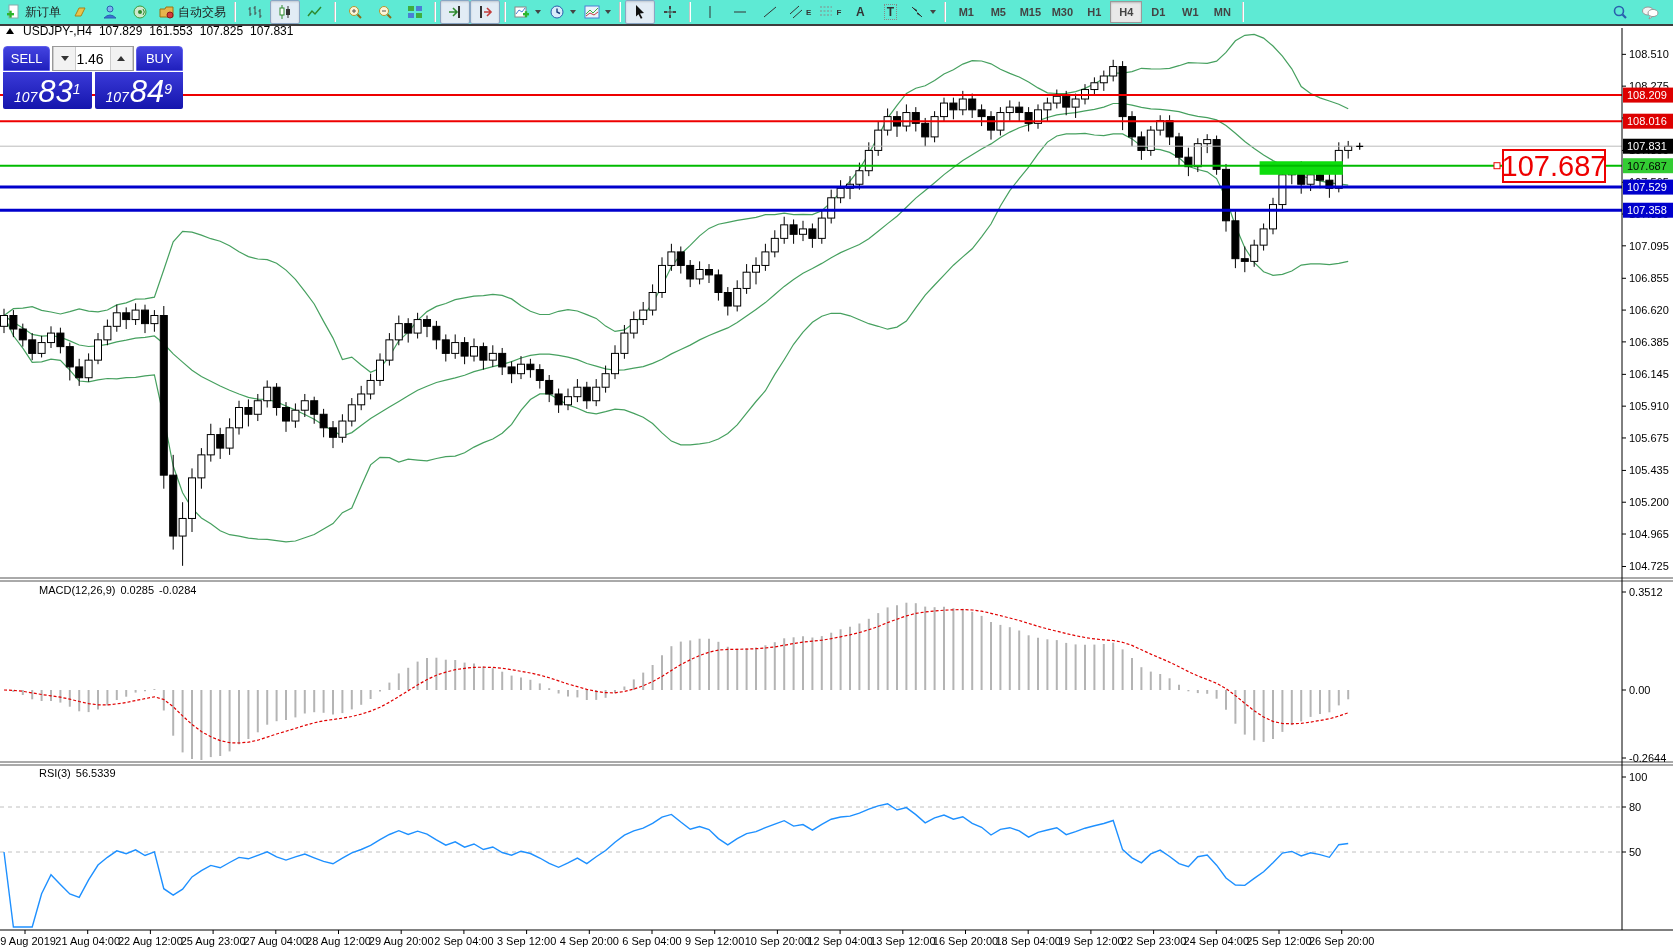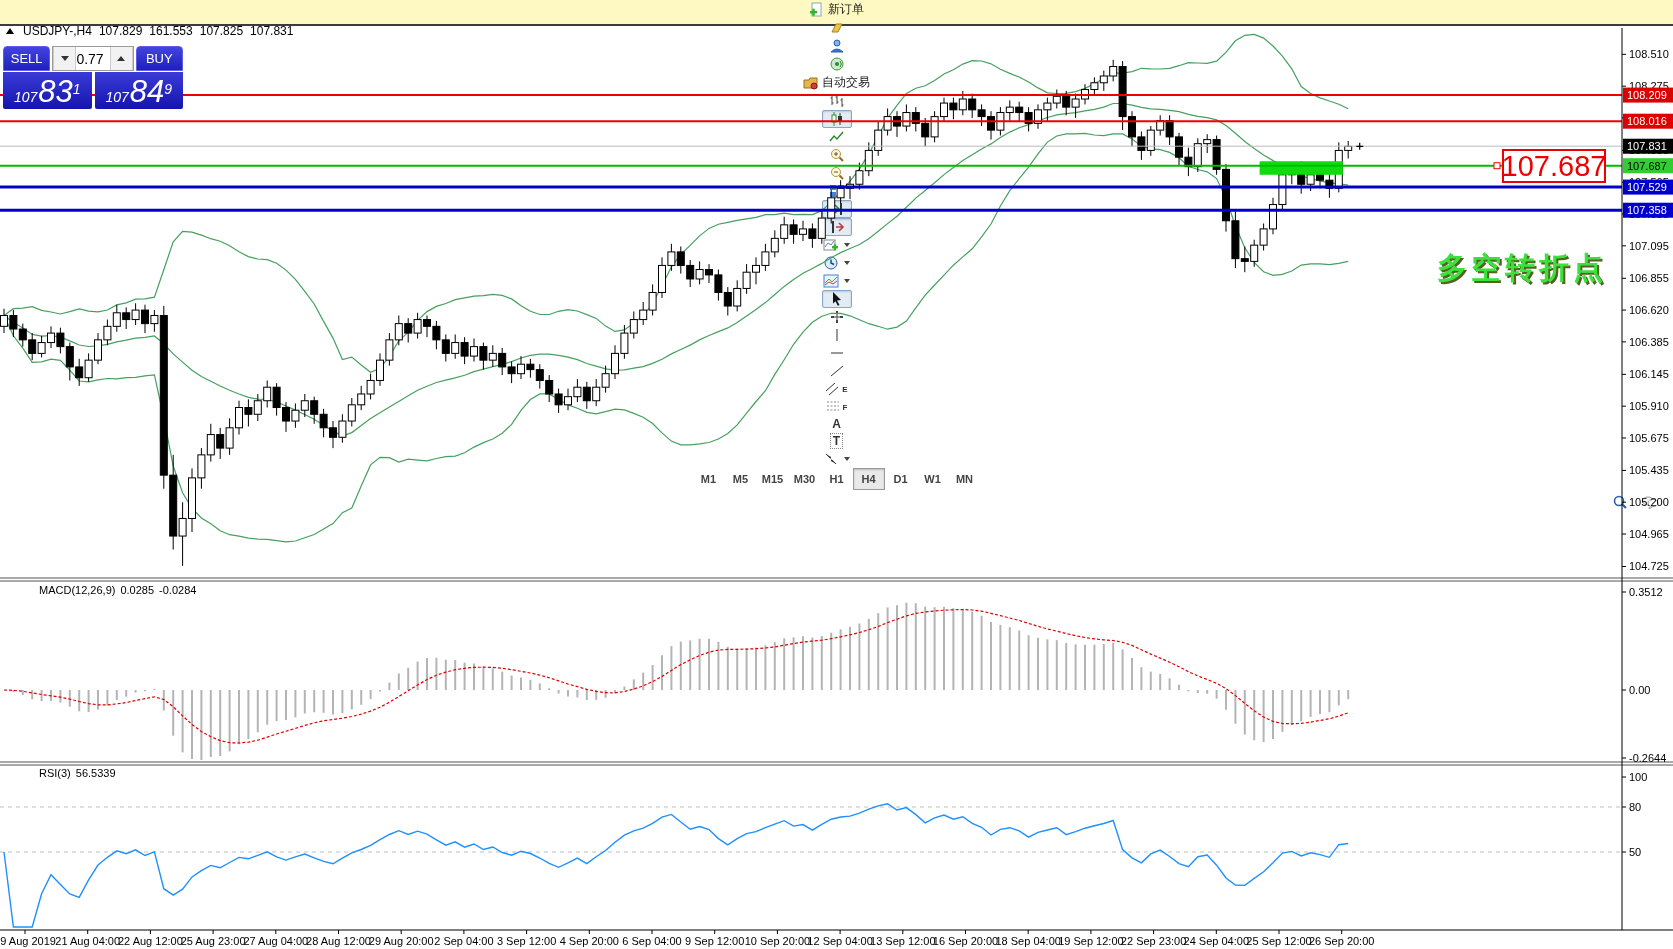--- a/index.html
+++ b/index.html
@@ -1,20 +1,20 @@
 <!DOCTYPE html>
 <html><head>
 <meta charset="utf-8">
 <style>
   html,body{margin:0;padding:0;background:#888;}
   .screen{position:relative;width:1673px;height:949px;background:#fff;overflow:hidden;
     font-family:"Liberation Sans",sans-serif;-webkit-font-smoothing:antialiased;}
   
-  .toolbar{position:absolute;left:0;top:0;width:1673px;height:26px;background:#fef9c3;
-    border-bottom:2px solid #3c3c3c;display:flex;align-items:center;padding:0 2px;box-sizing:border-box;flex-direction:column;}
+  .toolbar{position:absolute;left:0;top:0;width:1673px;height:26px;background:#5eead4;
+    border-bottom:2px solid #3c3c3c;display:flex;align-items:center;padding:0 2px;box-sizing:border-box;}
   .tb-btn{height:22px;min-width:22px;display:flex;align-items:center;justify-content:center;gap:3px;
     padding:0 3px;border:1px solid transparent;border-radius:2px;font-size:12px;color:#222;cursor:default;}
   .tb-btn.active{background:#e2ecf5;border-color:#89a6c4;box-shadow:inset 0 1px 2px rgba(0,0,0,.15);}
   .tb-sep{width:1px;height:20px;background:#c6c6c6;border-right:1px solid #fff;margin:0 4px;}
   .tb-caret{width:0;height:0;border-left:3px solid transparent;border-right:3px solid transparent;
     border-top:4px solid #444;margin-left:2px;}
   .tb-right{margin-left:auto;display:flex;align-items:center;margin-right:6px;}
   .tf-btn{height:20px;min-width:26px;display:flex;align-items:center;justify-content:center;
     font-size:11px;font-weight:bold;color:#444;border:1px solid transparent;padding:0 2px;}
   .tf-btn.active{background:#e9e9e9;border-color:#9a9a9a;box-shadow:inset 0 1px 2px rgba(0,0,0,.2);}
@@ -823,21 +823,21 @@
     <span>107.831</span>
   </div>
 
   <div class="trade-panel">
     <div class="tp-row1">
       <div class="tp-btn">SELL</div>
       <div class="tp-vol">
         <div class="tp-spin">
             <span class="tri-dn"></span>
           </div>
-        <div class="tp-value">0.77</div>
+        <div class="tp-value">1.46</div>
         <div class="tp-spin">
             <span class="tri-up"></span>
           </div>
       </div>
       <div class="tp-btn">BUY</div>
     </div>
     <div class="tp-row2">
       <div class="tp-price">
         <span class="tp-small">107</span>
           <span class="tp-big">83</span>
@@ -845,21 +845,20 @@
       </div>
       <div class="tp-price">
         <span class="tp-small">107</span>
           <span class="tp-big">84</span>
           <span class="tp-sup">9</span>
       </div>
     </div>
   </div>
 
   <div class="big-price-label">107.687</div>
-  <div class="cn-annotation">多空转折点</div>
 
   <div class="ind-label" style="top:584px">
     <span>MACD(12,26,9)</span>
     <span>0.0285</span>
     <span>-0.0284</span>
   </div>
   <div class="ind-label" style="top:767px">
     <span>RSI(3)</span>
     <span>56.5339</span>
   </div>

